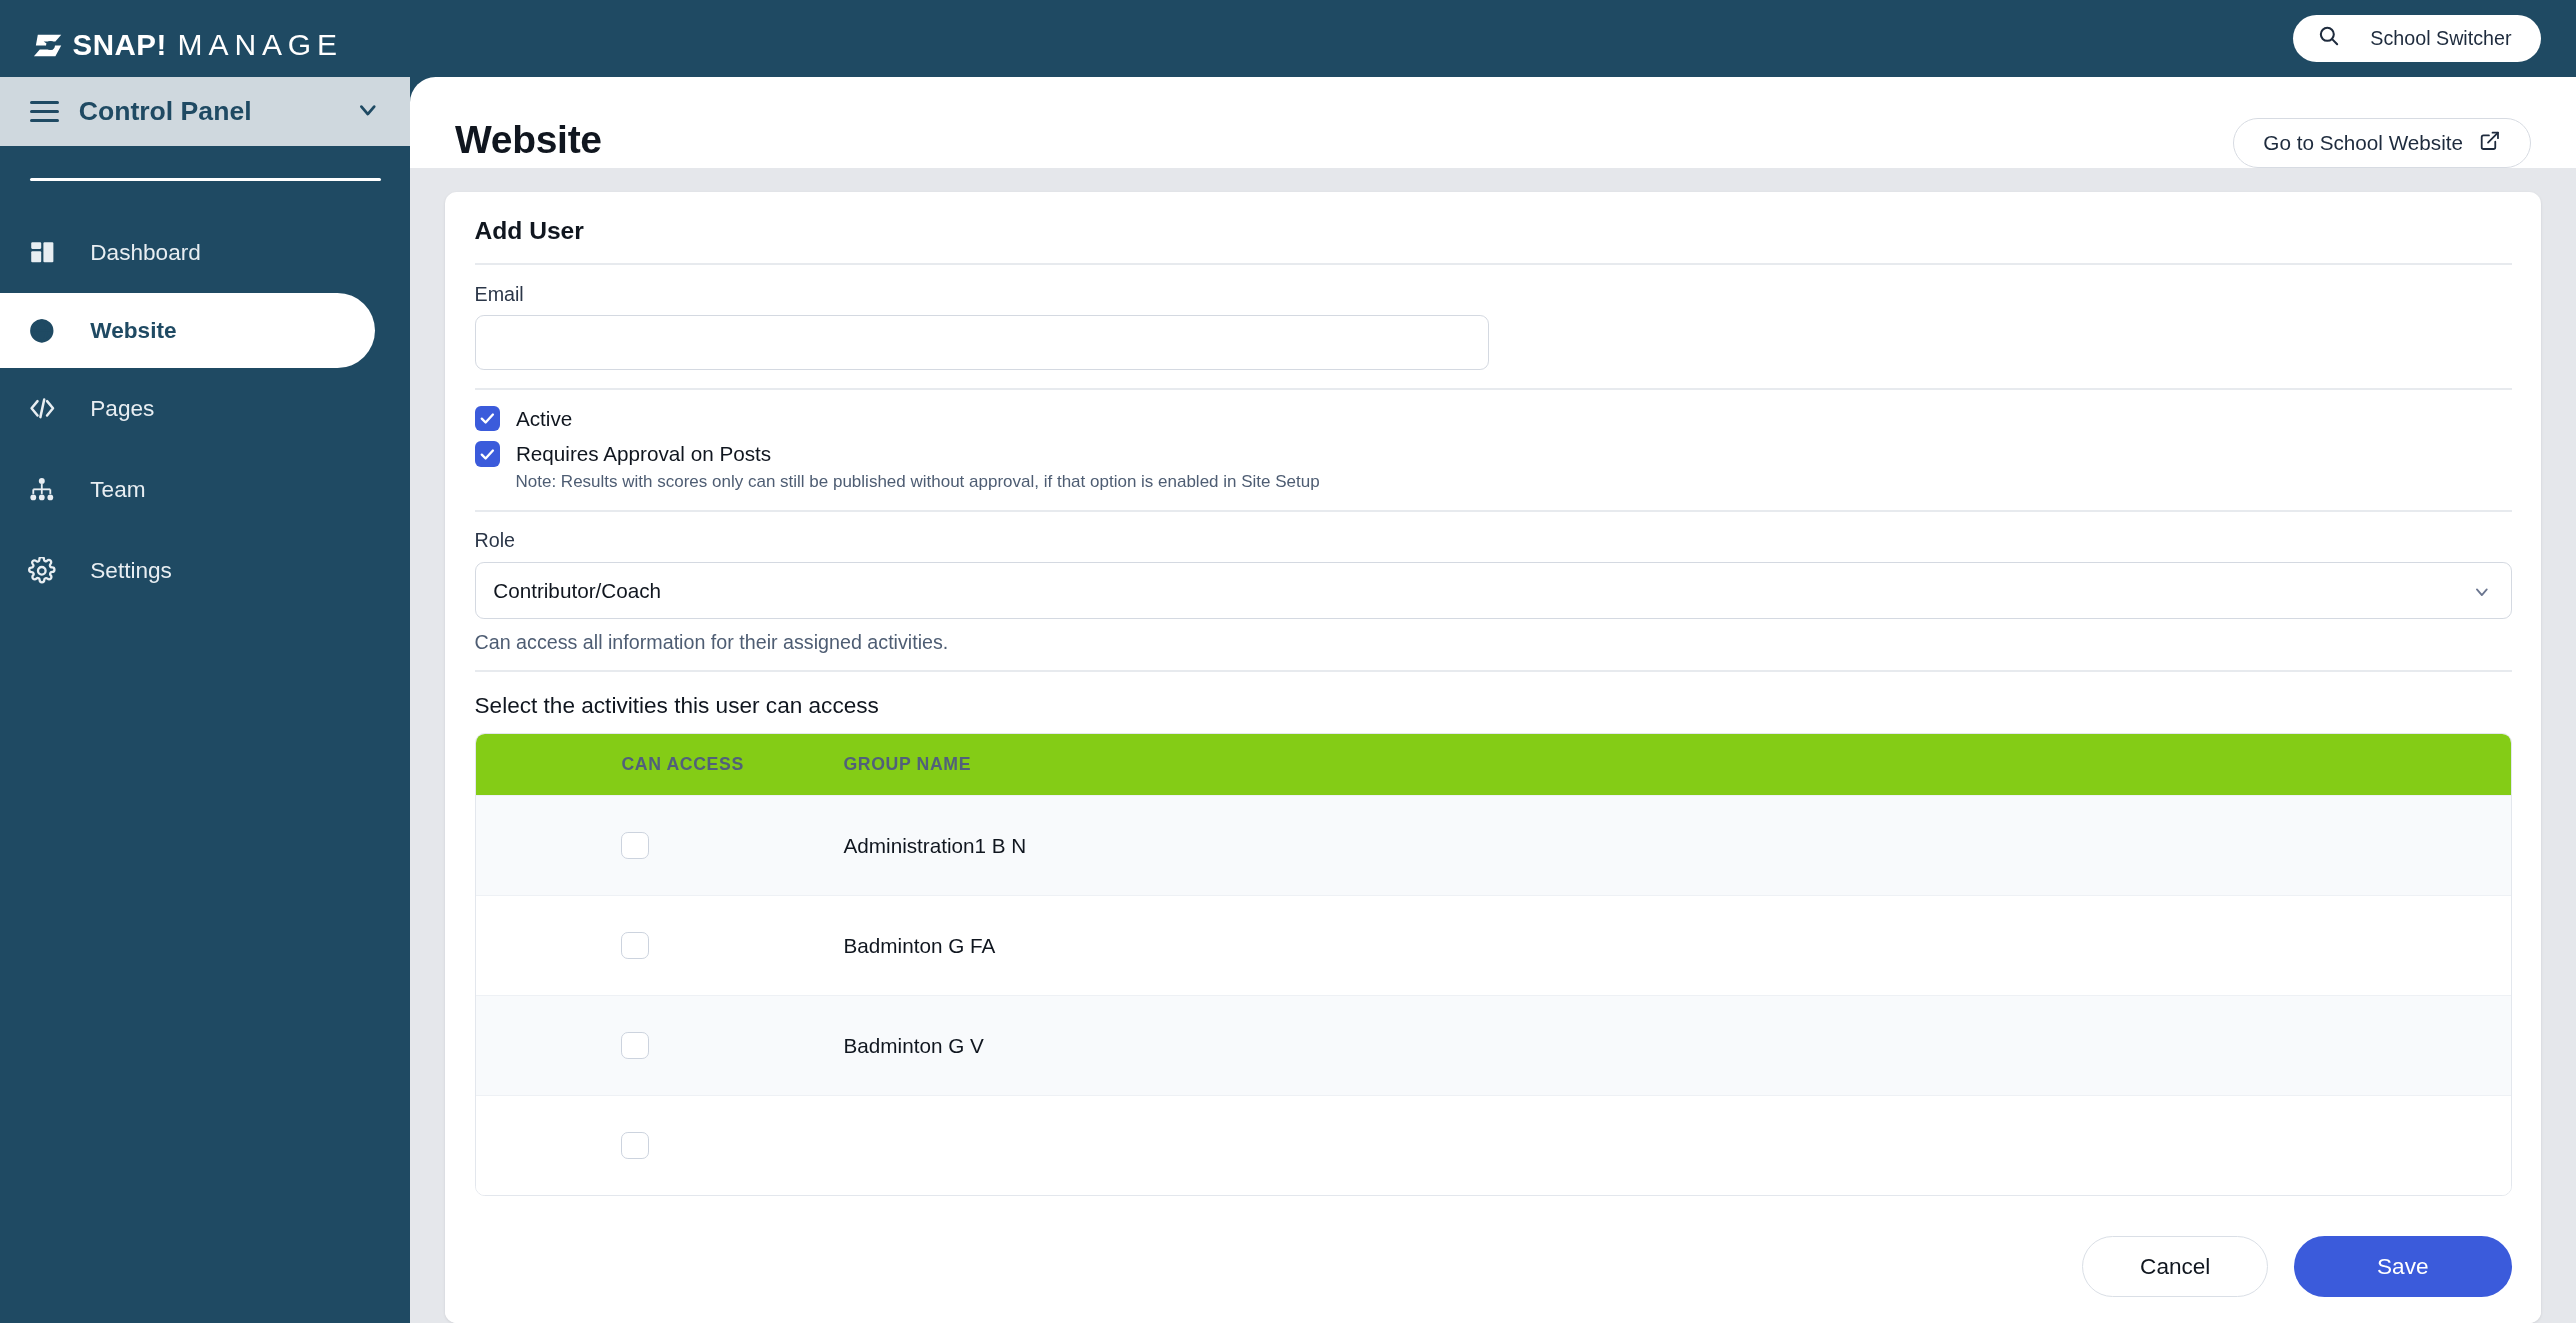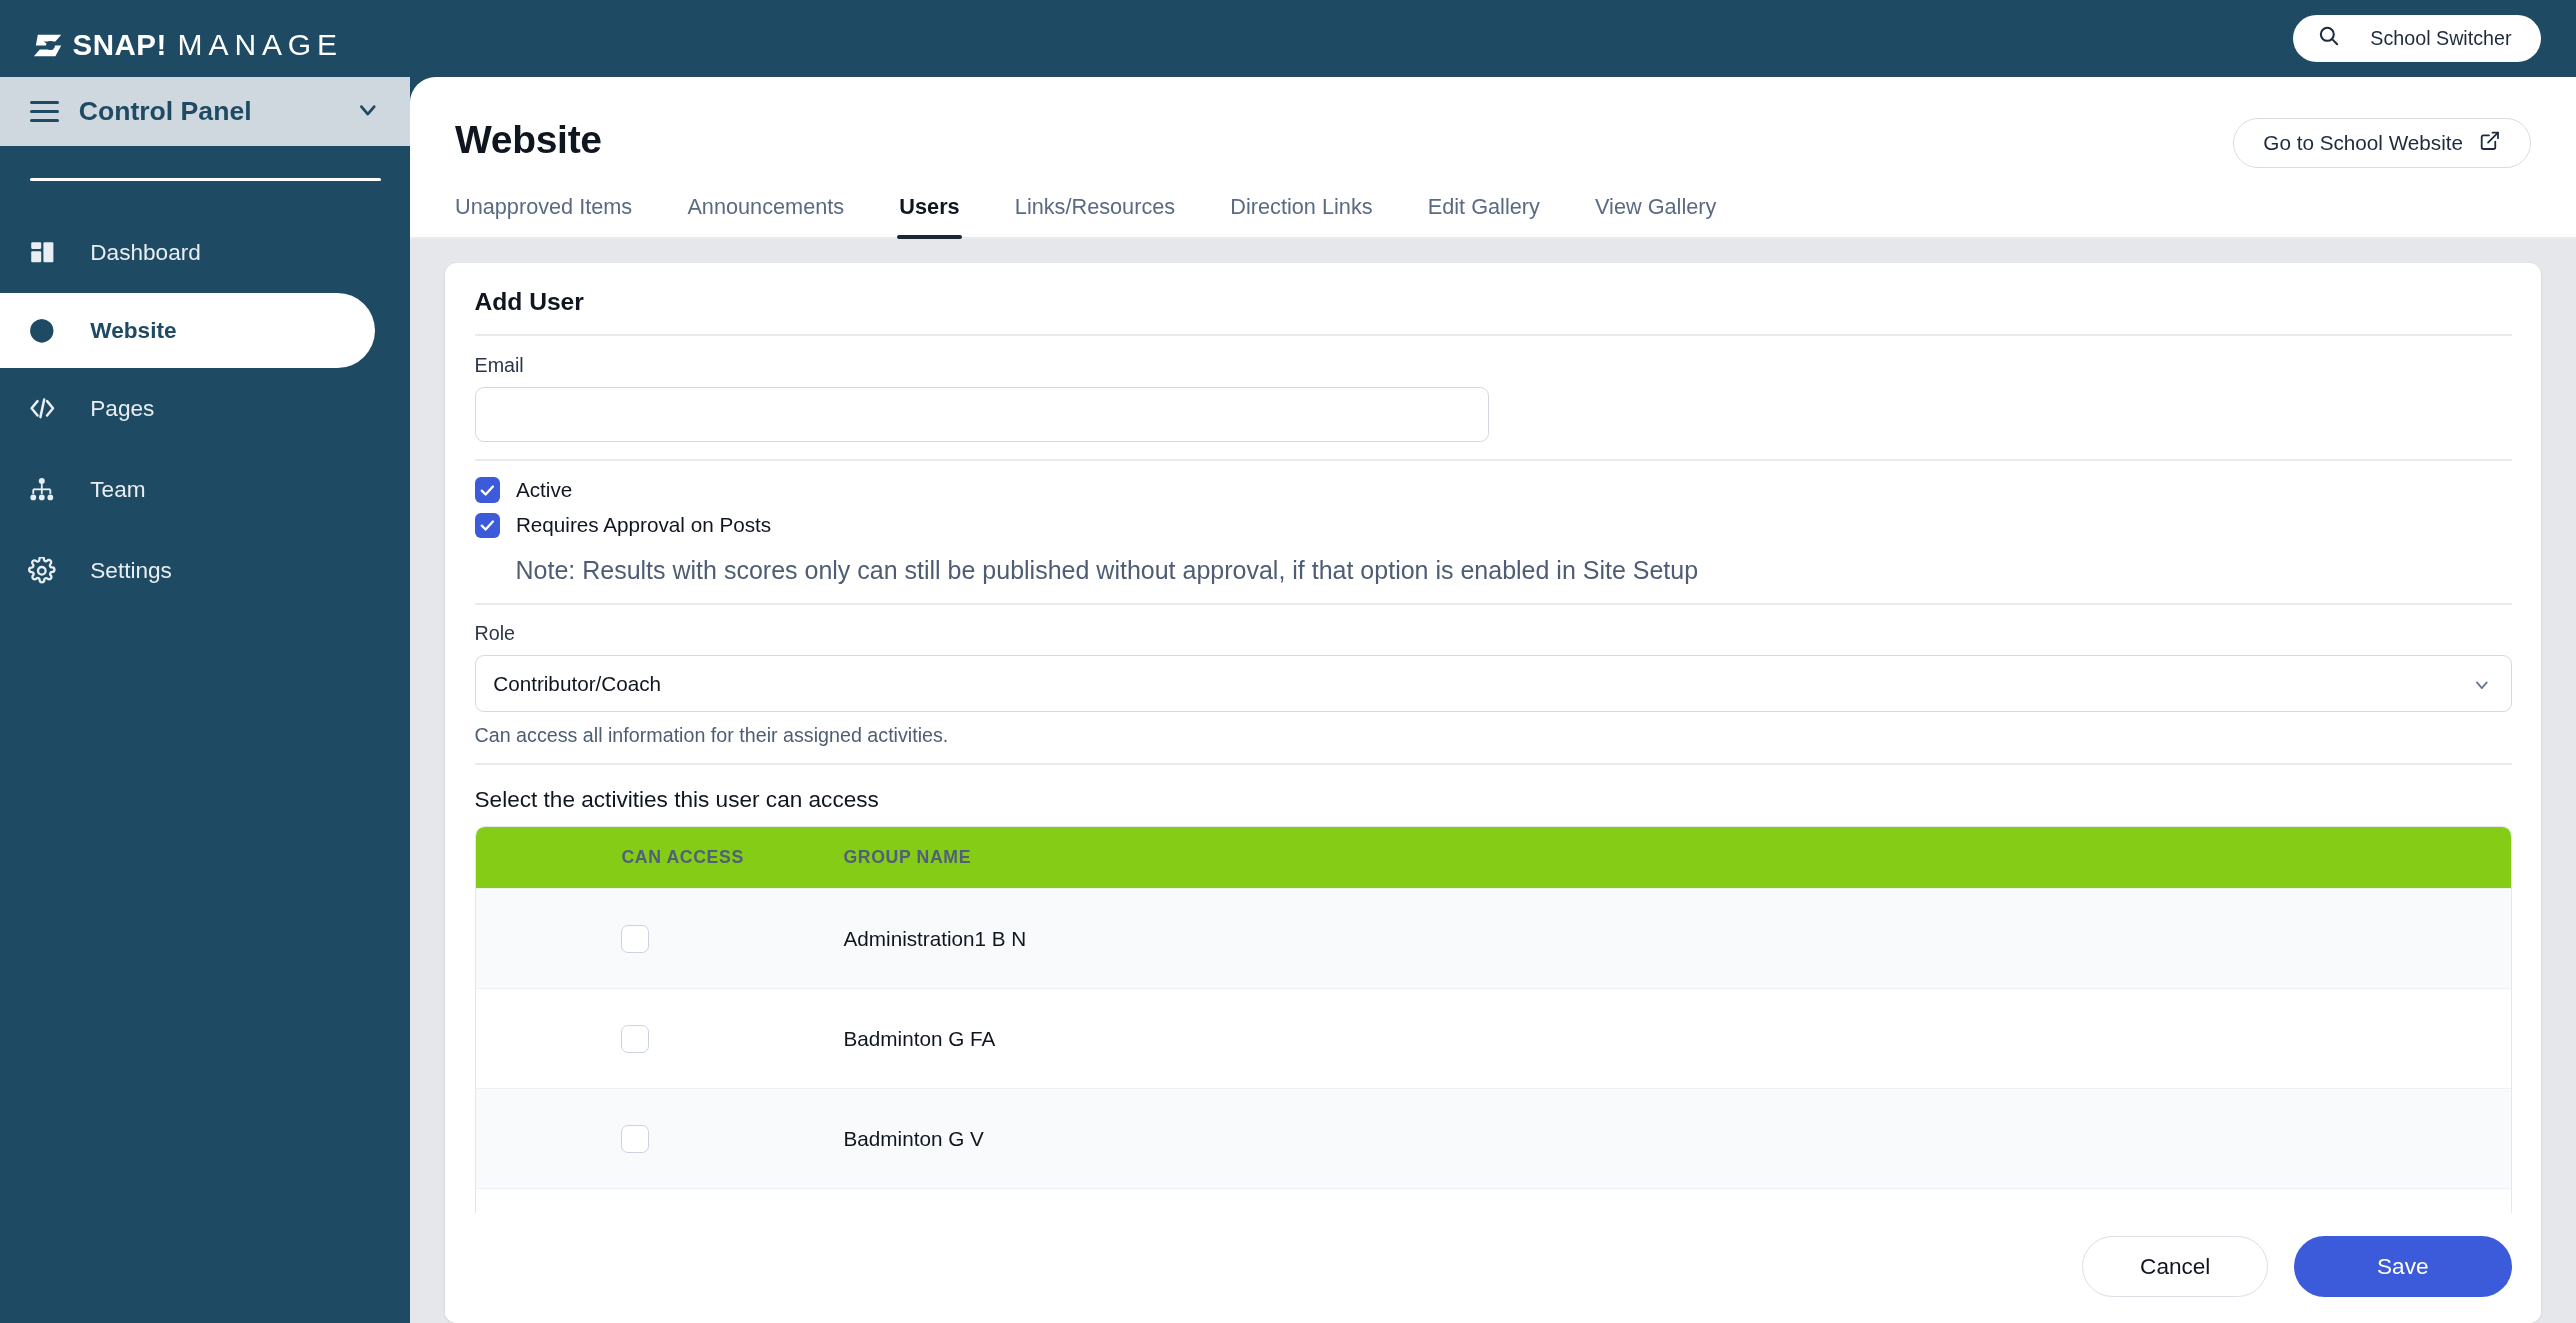--- a/index.html
+++ b/index.html
@@ -112,21 +112,21 @@
     background:#fff; font-size:19.7px; padding:0 15.8px; font-family:inherit; color:#10161f;
   }
 
   .check-row { display:flex; align-items:center; gap:15.8px; margin-top:9.8px; }
   .cbx {
     width:25.6px; height:25.6px; border-radius:5.9px; background:#3b5bdb;
     display:flex; align-items:center; justify-content:center; flex:0 0 25.6px; cursor:pointer;
   }
   .cbx svg { display:block; }
   .check-label { font-size:20.7px; color:#10161f; }
-  .note { font-size:25px; color:#4e5d73; margin:18px 0 0 41px; }
+  .note { font-size:17px; color:#4e5d73; margin:5px 0 0 41px; }
 
   .sel-wrap { position:relative; width:100%; }
   .select {
     width:100%; height:57px; border:1.5px solid #d4d9e1; border-radius:8.9px;
     background:#fff; font-size:20.7px; padding:0 17.7px; font-family:inherit;
     color:#10161f; appearance:none; cursor:pointer;
   }
   .sel-chev { position:absolute; right:19.7px; top:19.7px; pointer-events:none; }
   .help { font-size:19.7px; color:#4e5d73; margin-top:11.8px; }
 
@@ -284,29 +284,20 @@
         <span>
           <svg width="21.7" height="21.7" viewBox="0 0 24 24" fill="none" stroke="#1e2b3d" stroke-width="2" stroke-linecap="round" stroke-linejoin="round">
             <path d="M18 13v6a2 2 0 0 1-2 2H5a2 2 0 0 1-2-2V8a2 2 0 0 1 2-2h6"></path>
               <polyline points="15 3 21 3 21 9"></polyline>
               <line x1="10" y1="14" x2="21" y2="3"></line>
           </svg>
         </span>
       </button>
     </div>
 
-    <div class="tabs">
-      <button class="tab">Unapproved Items</button>
-      <button class="tab">Announcements</button>
-      <button class="tab active">Users</button>
-      <button class="tab">Links/Resources</button>
-      <button class="tab">Direction Links</button>
-      <button class="tab">Edit Gallery</button>
-      <button class="tab">View Gallery</button>
-    </div>
 
     <div class="canvas">
       <div class="card">
         <div class="card-inner">
 
           <div class="sec-title">Add User</div>
           <div class="hr"></div>
 
           <div class="field-label">Email</div>
           <input class="text-input" type="text" placeholder="" style="">

